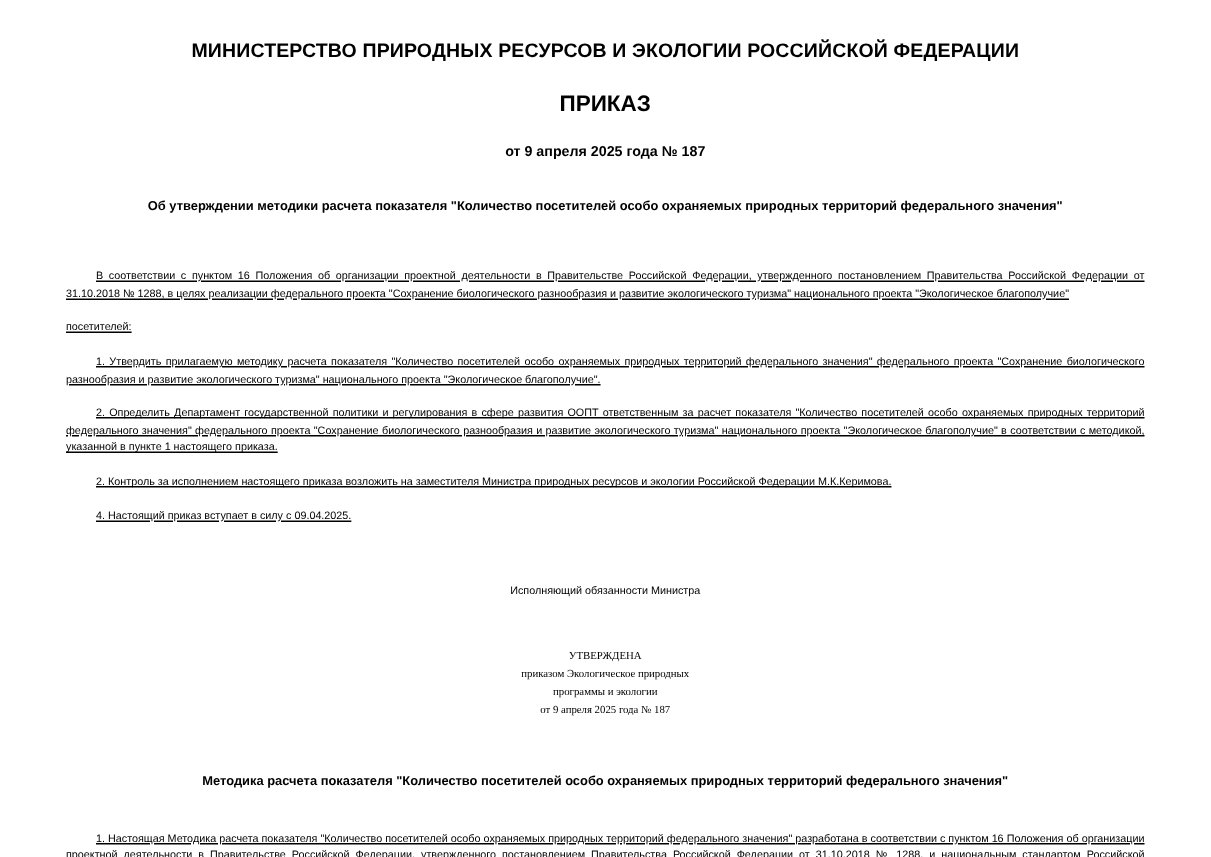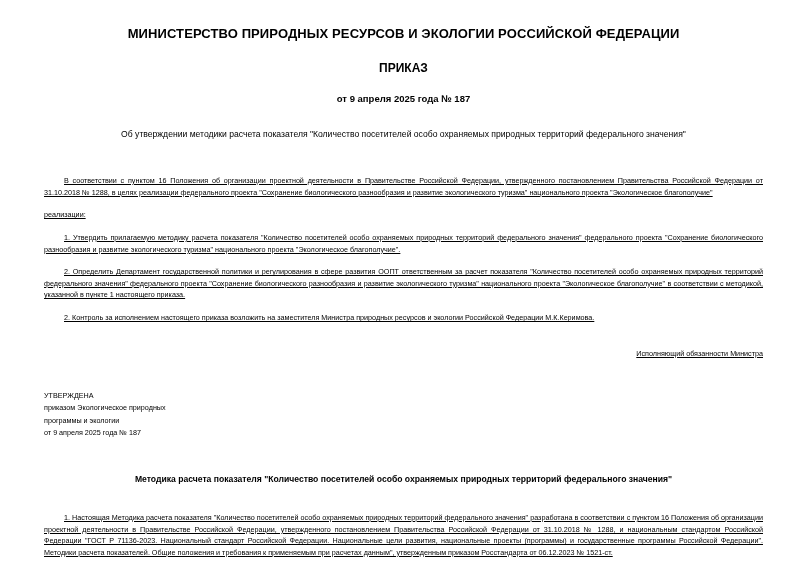--- a/index.html
+++ b/index.html
@@ -21,60 +21,60 @@
   }
   .ministry {
     text-align: center;
     font-size: 13px;
     font-weight: bold;
     letter-spacing: 0.1px;
     margin: 0 0 20px 0;
   }
   .doc-type {
     text-align: center;
-    font-size: 12px;
+    font-size: 15px;
     font-weight: bold;
     margin: 0 0 18px 0;
   }
   .doc-date {
     text-align: center;
     font-size: 9.5px;
     font-weight: bold;
     margin: 0 0 24px 0;
   }
   .doc-title {
     text-align: center;
     font-size: 8.6px;
-    font-weight: normal;
+    font-weight: bold;
     line-height: 1.5;
     margin: 0 0 34px 0;
     padding: 0 16px;
   }
   p.body-text {
     font-size: 7.2px;
     line-height: 1.62;
     text-align: justify;
     margin: 0 0 11px 0;
     text-decoration: underline;
   }
   p.body-text.indent {
     text-indent: 20px;
   }
   .signature-block {
-    margin-top: 24px;
-    text-align: right;
+    margin-top: 39px;
+    text-align: center;
     font-size: 7.2px;
     line-height: 1.7;
-    text-decoration: underline;
   }
   .approved-block {
     margin-top: 30px;
-    text-align: left;
+    text-align: center;
     font-size: 7.2px;
     line-height: 1.7;
+    font-family: Liberation Serif, serif;
   }
   .methodology-title {
     text-align: center;
     font-size: 8.6px;
     font-weight: bold;
     line-height: 1.5;
     margin: 34px 0 26px 0;
     padding: 0 10px;
   }
 </style>
@@ -86,28 +86,29 @@
   <div class="ministry">МИНИСТЕРСТВО ПРИРОДНЫХ РЕСУРСОВ И ЭКОЛОГИИ РОССИЙСКОЙ ФЕДЕРАЦИИ</div>
 
   <div class="doc-type">ПРИКАЗ</div>
 
   <div class="doc-date">от 9 апреля 2025 года № 187</div>
 
   <div class="doc-title">Об утверждении методики расчета показателя "Количество посетителей особо охраняемых природных территорий федерального значения"</div>
 
   <p class="body-text indent">В соответствии с пунктом 16 Положения об организации проектной деятельности в Правительстве Российской Федерации, утвержденного постановлением Правительства Российской Федерации от 31.10.2018 № 1288, в целях реализации федерального проекта "Сохранение биологического разнообразия и развитие экологического туризма" национального проекта "Экологическое благополучие"</p>
 
-  <p class="body-text">реализации:</p>
+  <p class="body-text">посетителей:</p>
 
   <p class="body-text indent">1. Утвердить прилагаемую методику расчета показателя "Количество посетителей особо охраняемых природных территорий федерального значения" федерального проекта "Сохранение биологического разнообразия и развитие экологического туризма" национального проекта "Экологическое благополучие".</p>
 
   <p class="body-text indent">2. Определить Департамент государственной политики и регулирования в сфере развития ООПТ ответственным за расчет показателя "Количество посетителей особо охраняемых природных территорий федерального значения" федерального проекта "Сохранение биологического разнообразия и развитие экологического туризма" национального проекта "Экологическое благополучие" в соответствии с методикой, указанной в пункте 1 настоящего приказа.</p>
 
   <p class="body-text indent">2. Контроль за исполнением настоящего приказа возложить на заместителя Министра природных ресурсов и экологии Российской Федерации М.К.Керимова.</p>
 
+  <p class="body-text indent">4. Настоящий приказ вступает в силу с 09.04.2025.</p>
 
   <div class="signature-block">
     <div>Исполняющий обязанности Министра</div>
   </div>
 
   <div class="approved-block">
     <div>УТВЕРЖДЕНА</div>
     <div>приказом Экологическое природных</div>
     <div>программы и экологии</div>
     <div>от 9 апреля 2025 года № 187</div>

